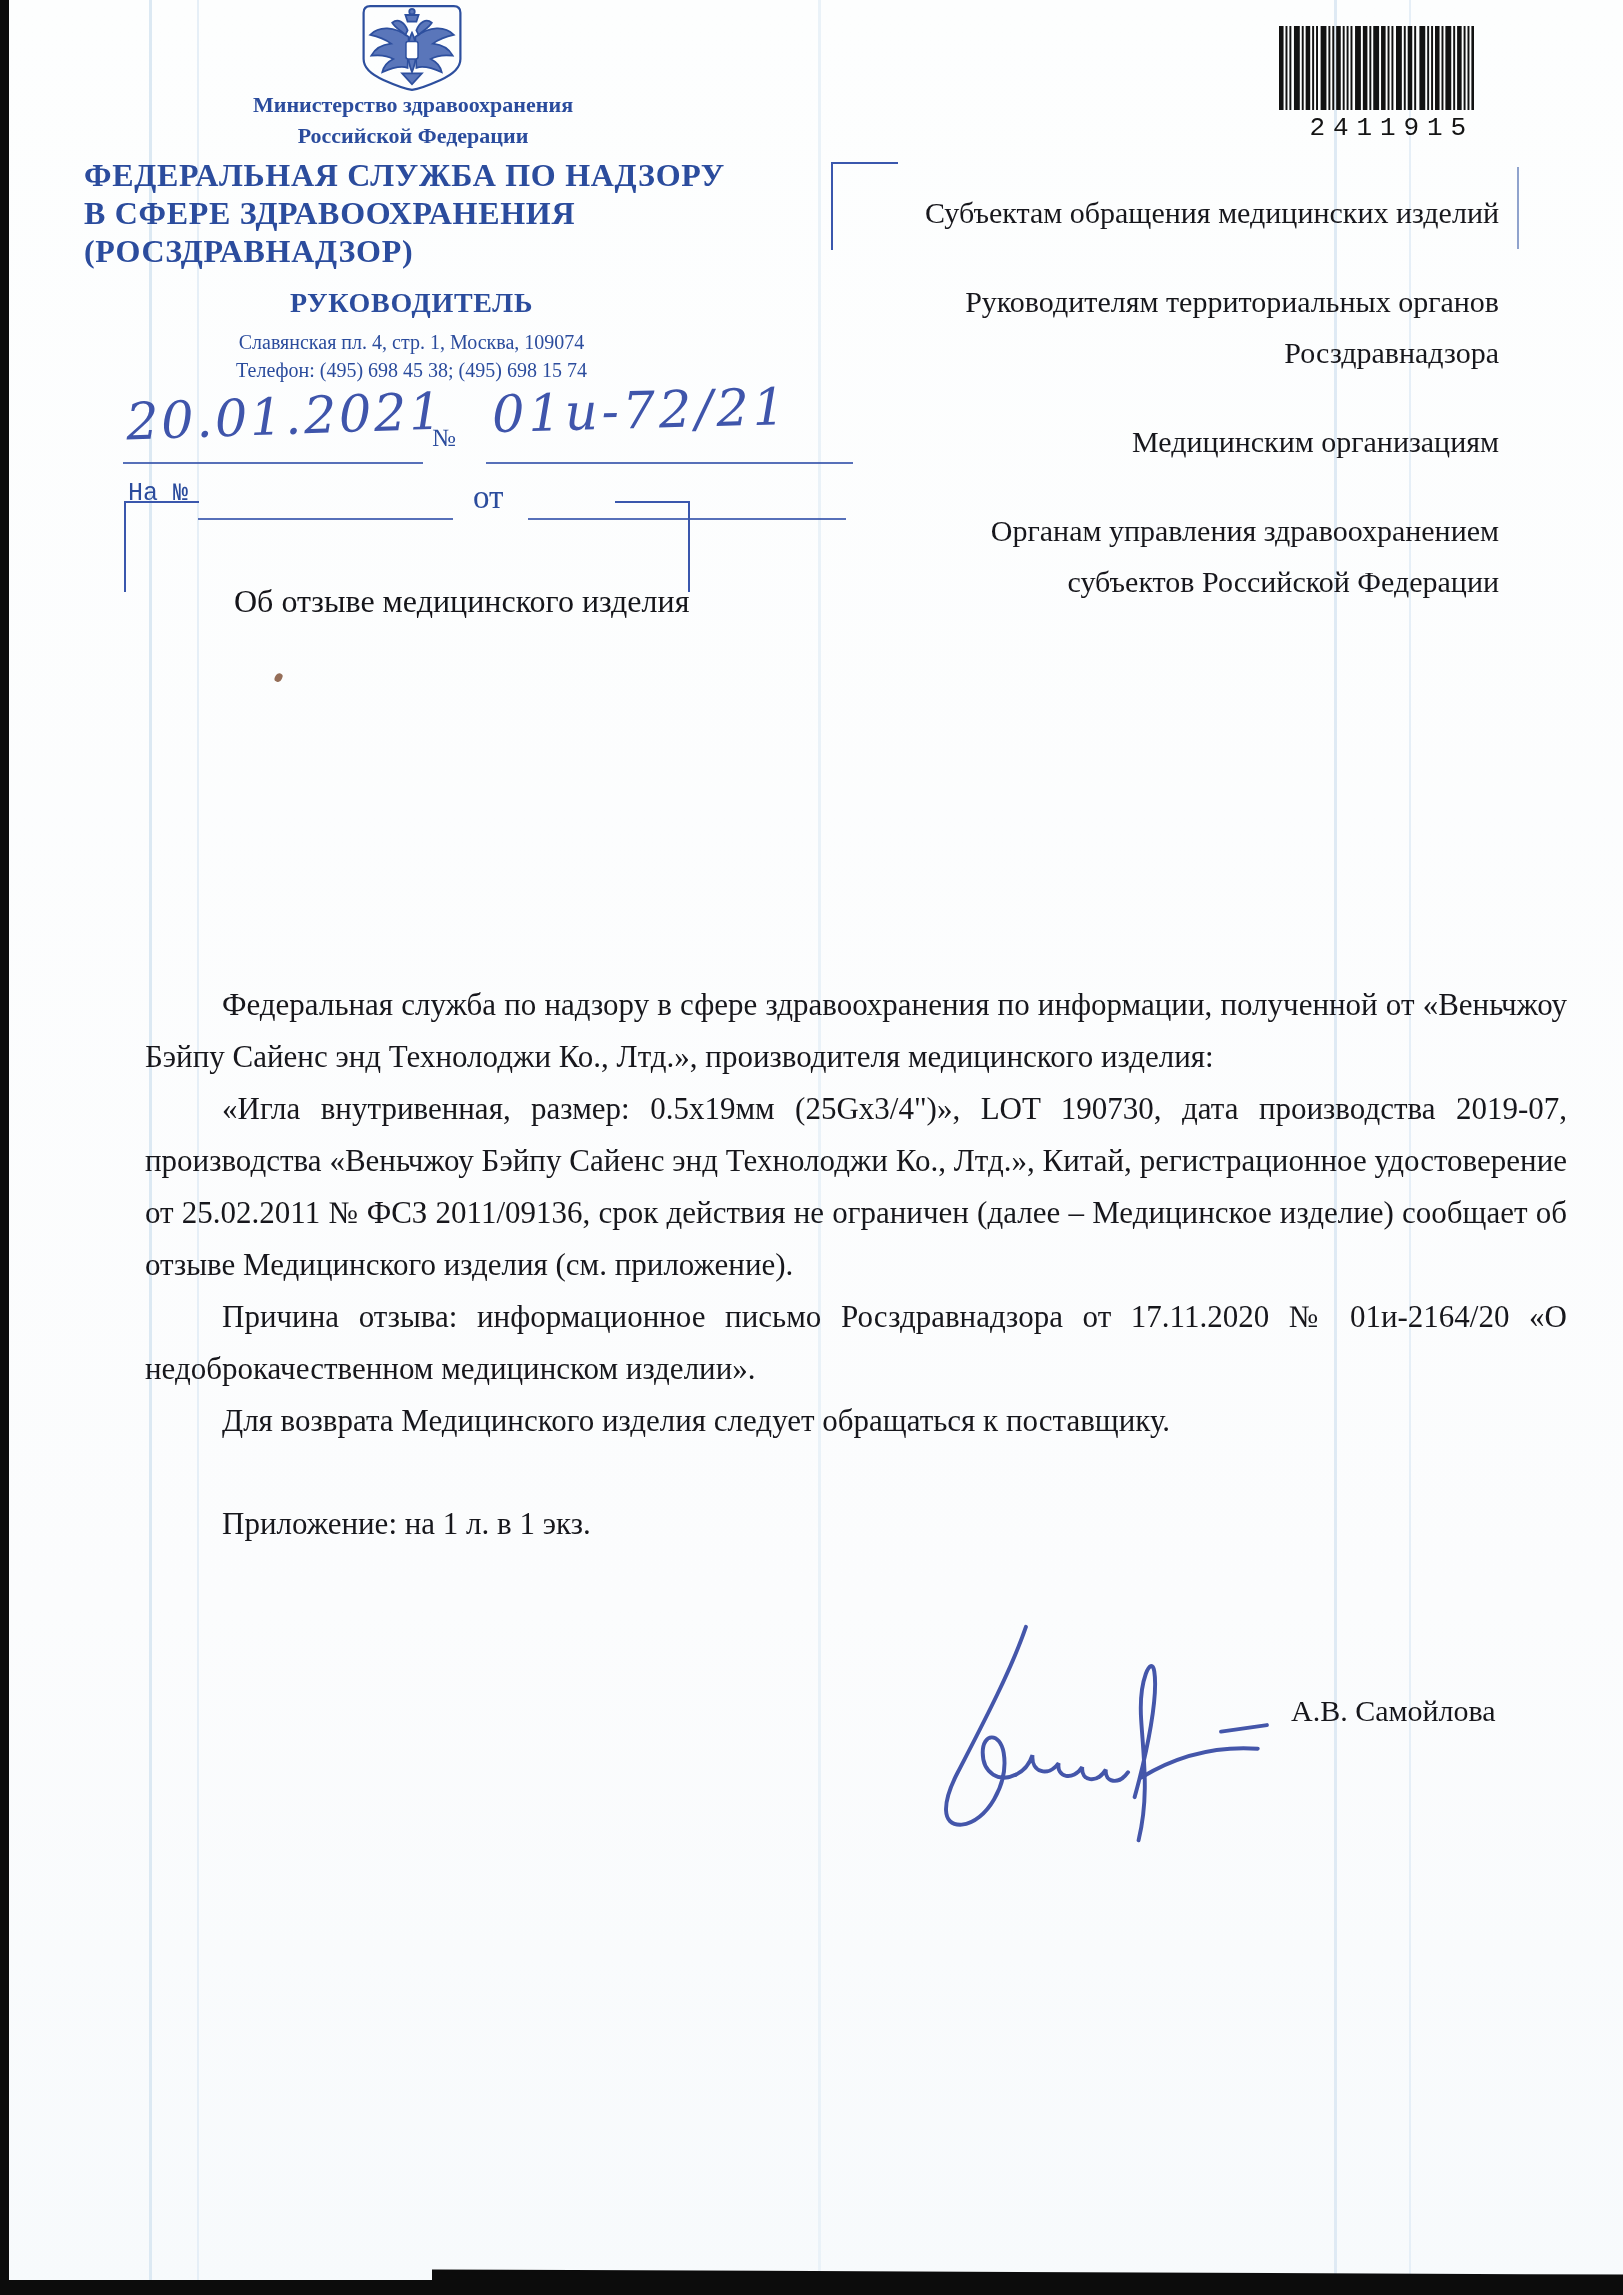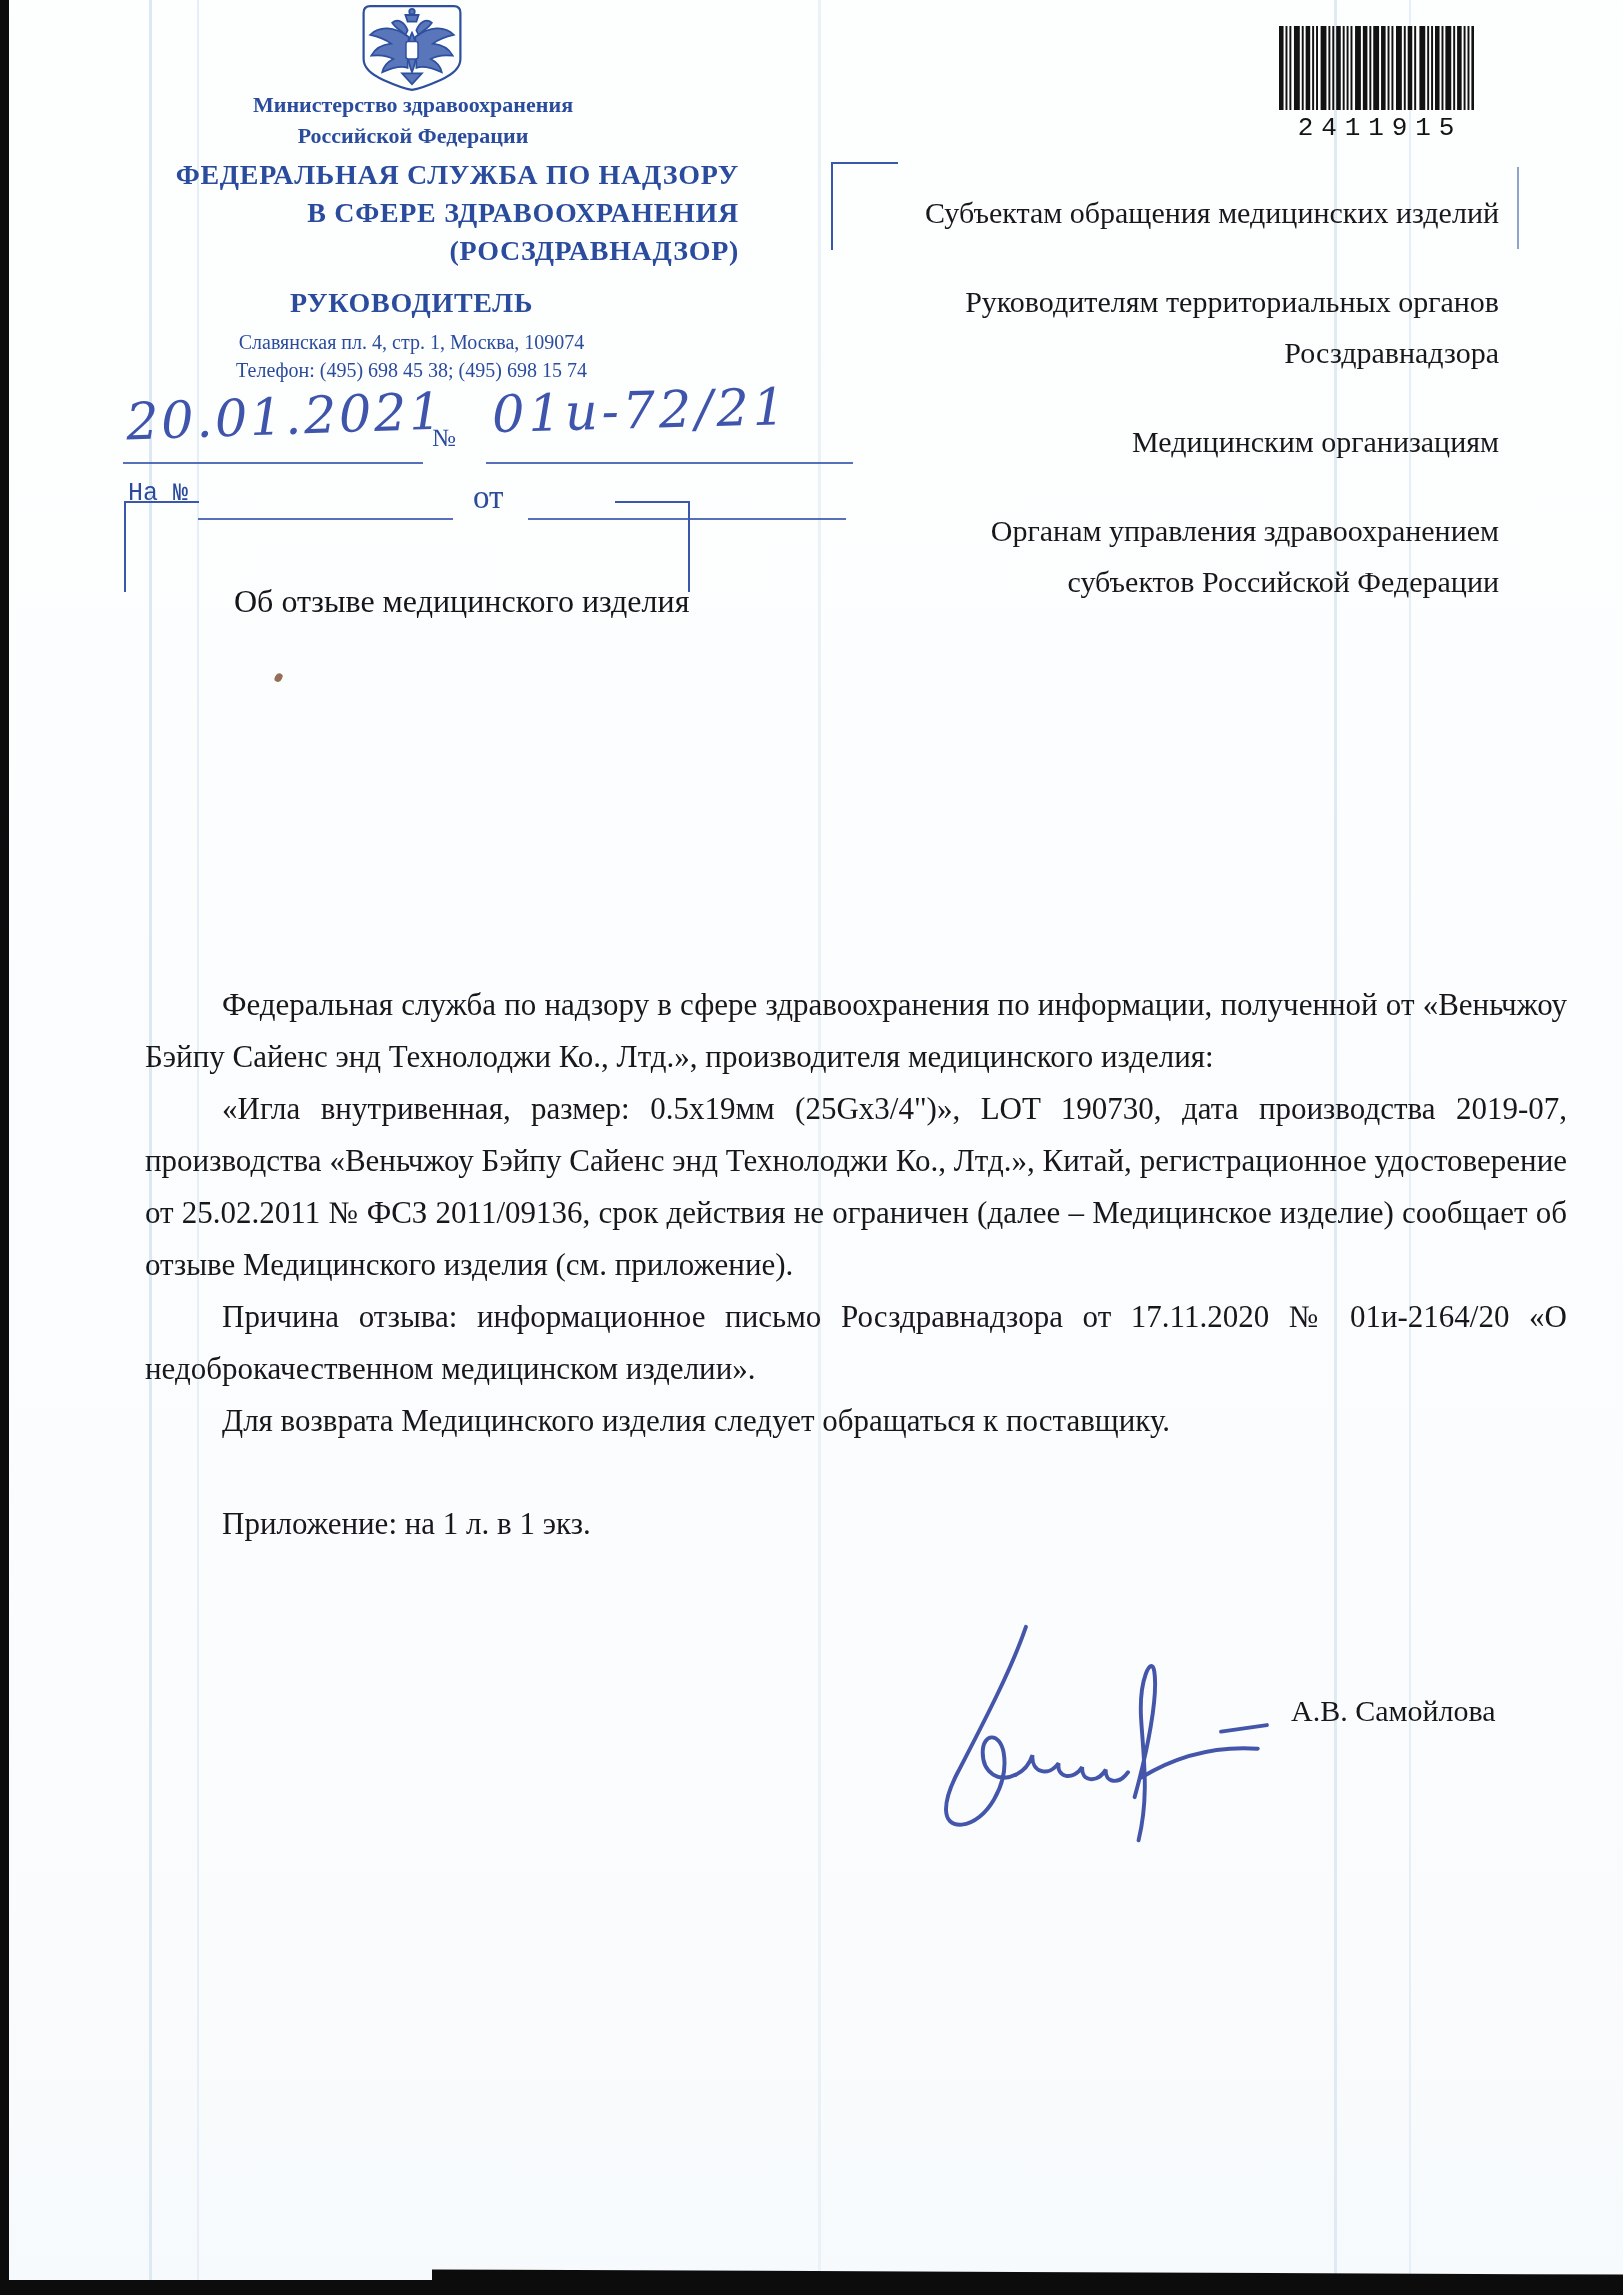--- a/index.html
+++ b/index.html
@@ -23,21 +23,21 @@
   .edge-left   { position:absolute; left:0; top:0; width:8.5px; height:2295px; background:#0c0c0c; }
   .edge-bottom { position:absolute; left:0; top:2280px; width:1623px; height:15px; background:#0c0c0c; }
   .edge-bottom2{ position:absolute; left:432px; top:2272px; width:1198px; height:11.8px; background:#0c0c0c; transform:rotate(0.25deg); }
   .speck { position:absolute; left:275px; top:673px; width:6.5px; height:9.2px; background:#7b4a2e;
            border-radius:60% 40% 55% 45%; transform:rotate(25deg); opacity:.8; }
 
   
   .blue { color:#2b4c9d; }
   .emblem   { left:357px; top:3.9px;  width:110px; height:88px; }
   .ministry { left:151px; top:89px; width:524px; font-size:22px; font-weight:bold; line-height:31px; text-align:center; }
-  .service  { left:84px; top:156px; width:655px; font-size:28px; font-weight:bold; line-height:38px; text-align:right; letter-spacing:0.7px; }
+  .service  { left:84px; top:156px; width:655px; font-size:32px; font-weight:bold; line-height:38px; text-align:left; letter-spacing:0.7px; }
   .postitle { left:84px; top:287px; width:655px; font-size:28px; font-weight:bold; text-align:center; letter-spacing:0.7px; }
   .addrline  { left:84px; top:331px; width:655px; font-size:20px; text-align:center; }
   .phoneline { left:84px; top:359px; width:655px; font-size:20px; text-align:center; }
 
   .hand { font-family:"DejaVu Serif", serif; font-style:italic; color:#3f55ab; white-space:nowrap; }
   .hand-date { left:126px; top:387px; font-size:51px; transform:rotate(-2deg); letter-spacing:2.6px; }
   .hand-num  { left:492px; top:381px; font-size:51px; transform:rotate(-1.5deg); letter-spacing:3.9px; }
   .num-sign  { left:432px; top:424px; font-size:25px; }
   .u { position:absolute; height:2px; background:#3a57ad; opacity:.85; }
   .u1 { left:123px; top:462px; width:300px; }
@@ -45,21 +45,21 @@
   .na-label { left:128px; top:479px; font-size:25px;font-family:Liberation Mono, monospace; }
   .ot-label { left:473px; top:479px; font-size:33px; }
   .u3 { left:198px; top:518px; width:255px; }
   .u4 { left:528px; top:518px; width:318px; }
   .corner-left  { left:124px; top:501px; width:73px; height:89px; border-left:2px solid #3a57ad; border-top:2px solid #3a57ad; }
   .corner-right { left:615px; top:501px; width:73px; height:89px; border-right:2px solid #3a57ad; border-top:2px solid #3a57ad; }
 
   .subject { left:234px; top:583px; font-size:32px; color:#15151a; white-space:nowrap; }
 
   
-  .barcode-wrap { left:1278px; top:26px; width:196px; text-align:center; }
+  .barcode-wrap { left:1278px; top:26px; width:196px; text-align:right; }
   .barcode-num  { font-family:"Liberation Mono", monospace; font-size:26px; letter-spacing:7.9px;
                   color:#141414; margin-top:1.3px; text-indent:7.9px; }
 
   
   .addr-corner { left:831px; top:162px; width:65px; height:86px; border-left:2px solid #3a57ad; border-top:2px solid #3a57ad; }
   .addr-tick   { left:1517px; top:167px; width:2px; height:82px; background:#7c93c4; opacity:.85; }
   .addressees  { left:871px; top:187px; width:628px; font-size:30px; line-height:51px; text-align:right; color:#17171c; }
   .addressees p { margin:0 0 38px; }
 
   

